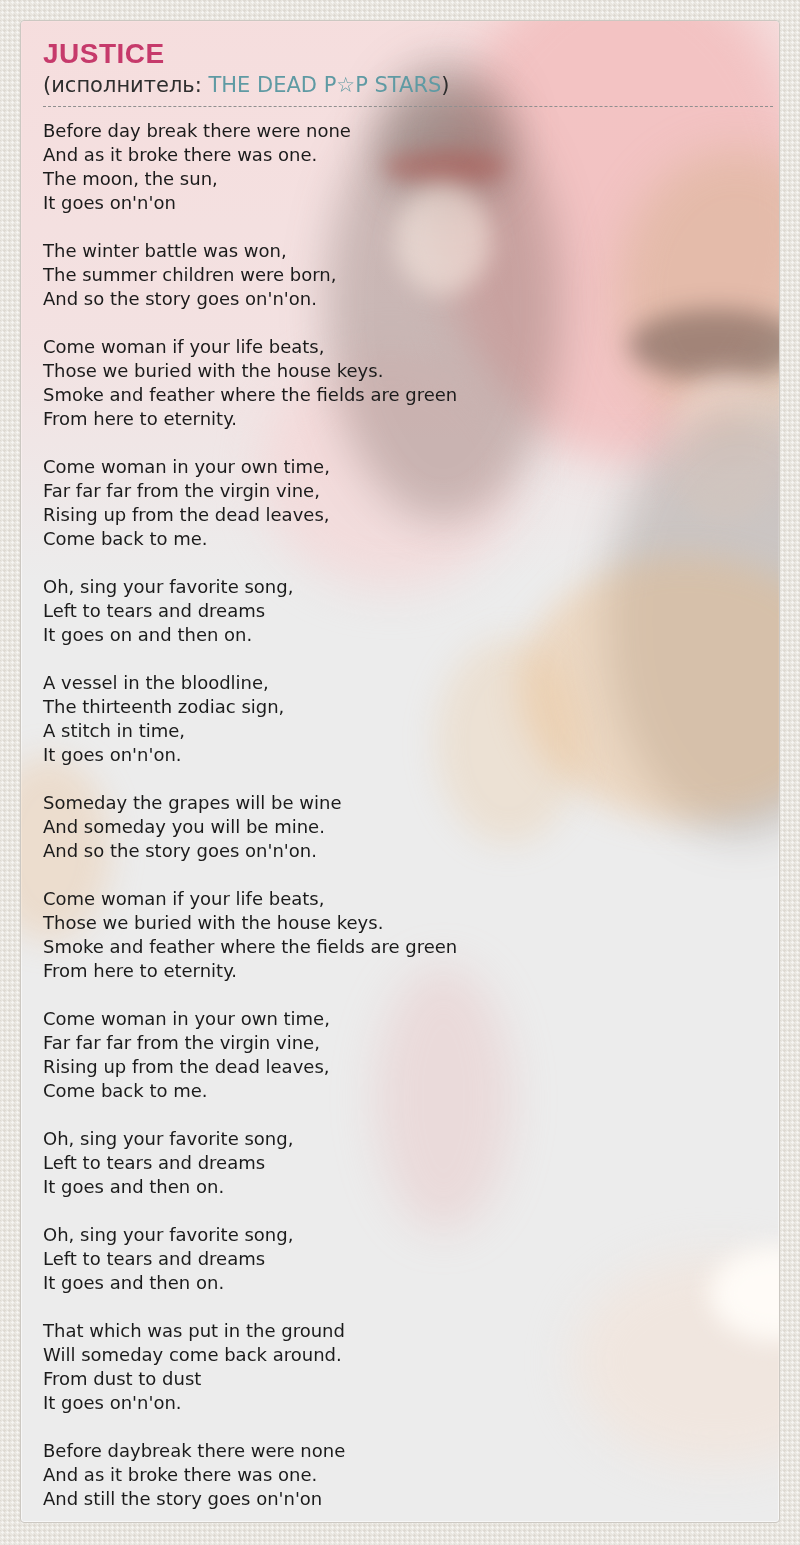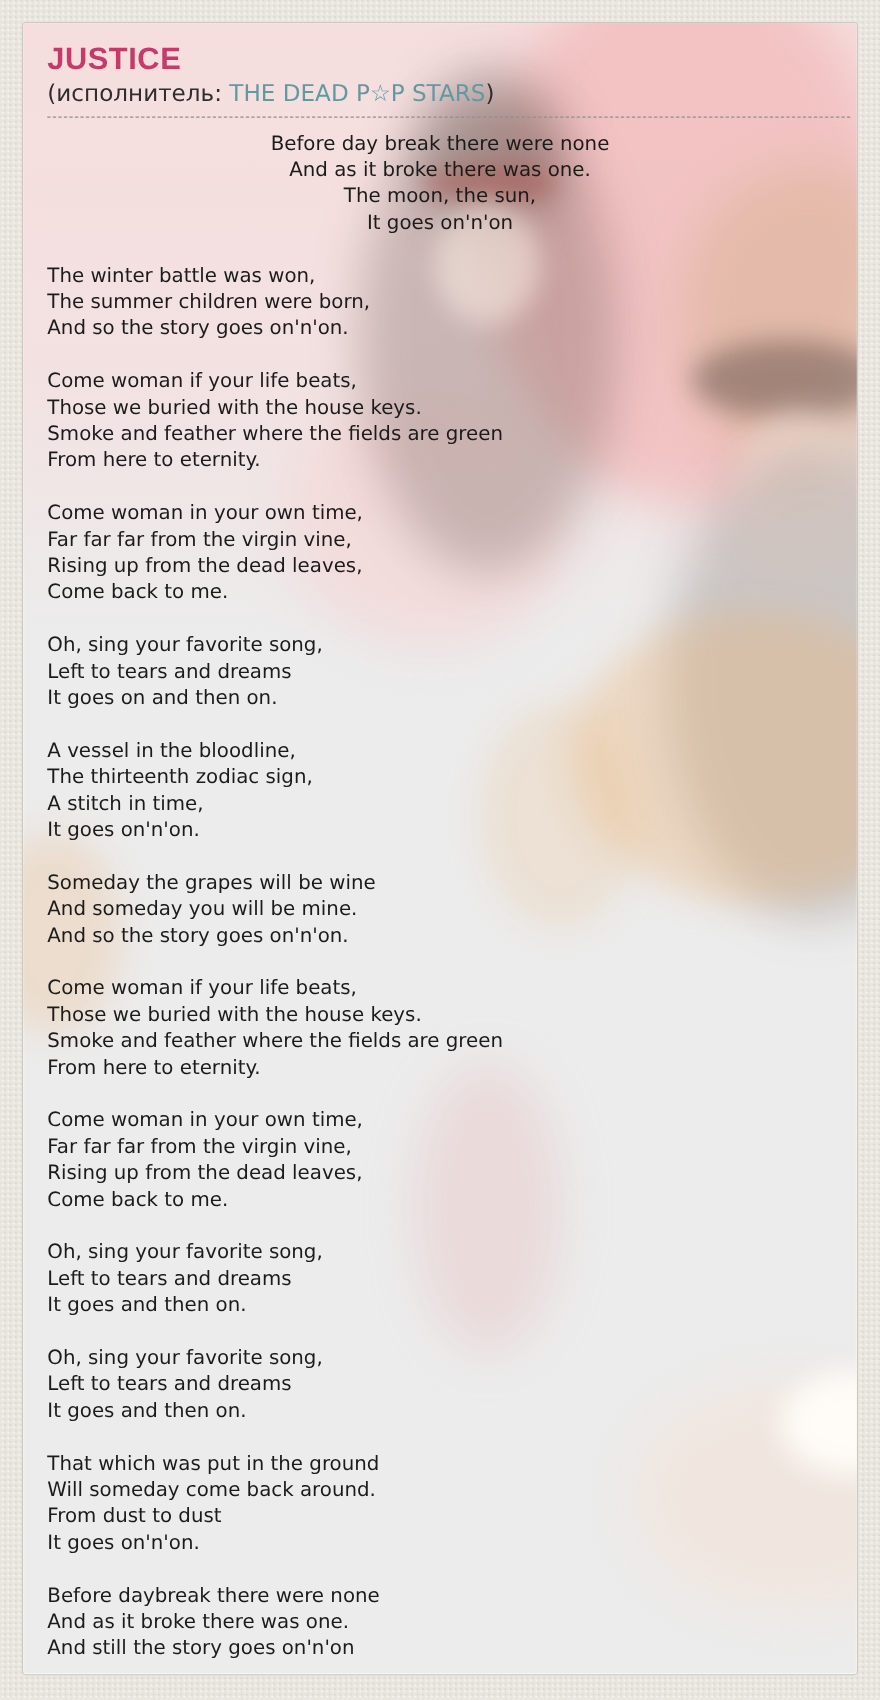--- a/index.html
+++ b/index.html
@@ -58,21 +58,21 @@
     padding-bottom:8px;
     border-bottom:1px dashed #8f8f8f;
     font-size:21px;color:#2e2e2e;line-height:1.25;
   }
   .artist-link{color:var(--artist-link);text-decoration:none;cursor:pointer;}
   .lyrics{
     margin-top:12px;
     font-size:18px;line-height:24px;color:var(--lyrics-text);
   }
   .lyrics .verse{margin:24px 0 0 0;}
-  .lyrics .verse:first-child{margin-top:0;text-align:center;}
+  .lyrics .verse:first-child{margin-top:0;}
 </style>
 </head>
 <body>
 
 <div class="card">
   <div class="photo-bg">
     <div class="ph ph-wash"></div>
     <div class="ph ph-redglow"></div>
     <div class="ph ph-redglow2"></div>
     <div class="ph ph-lfig"></div>

